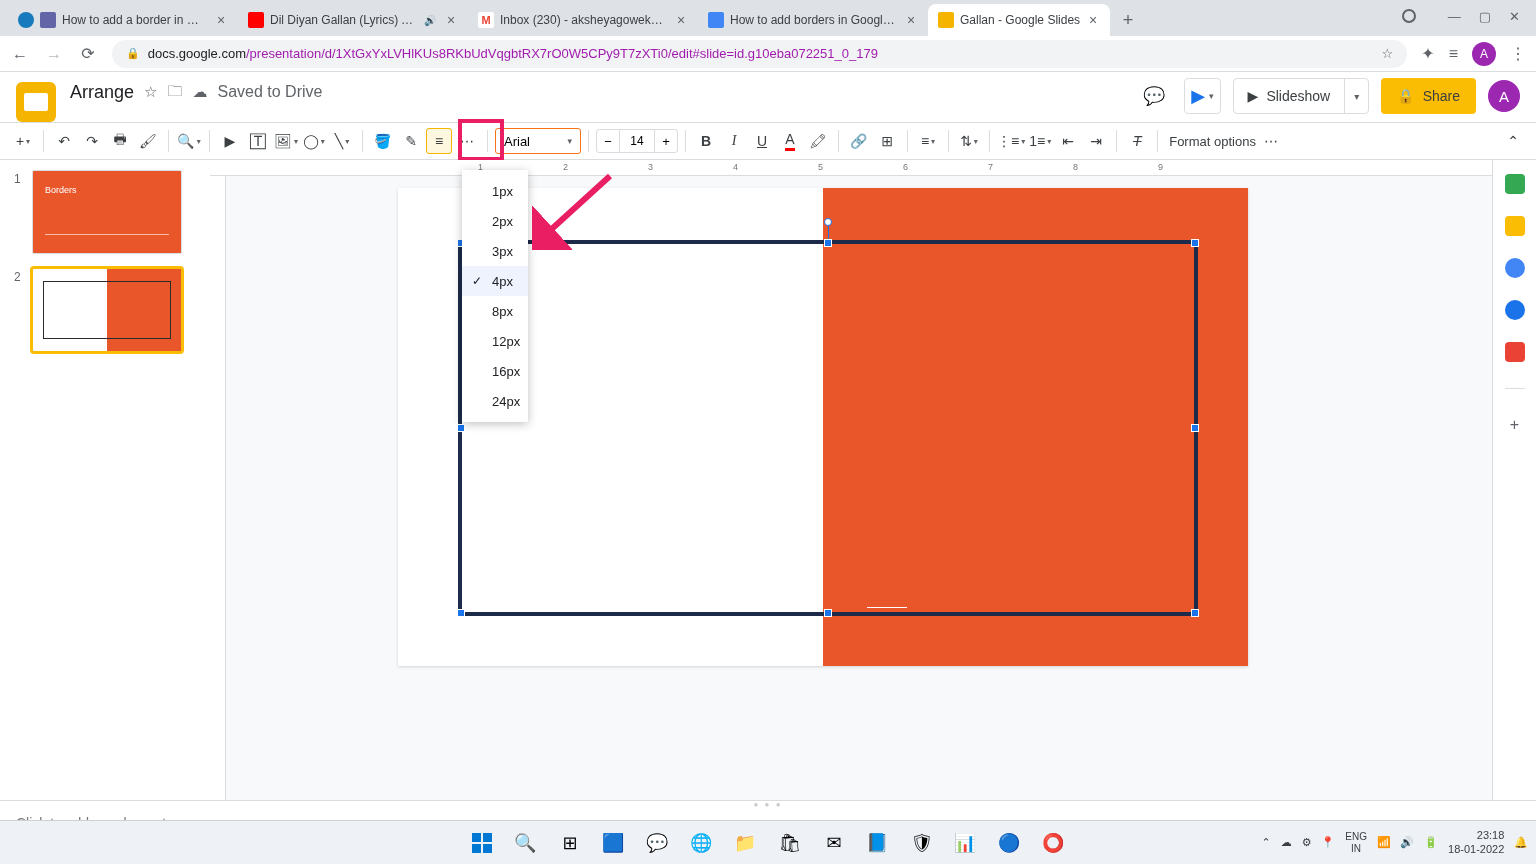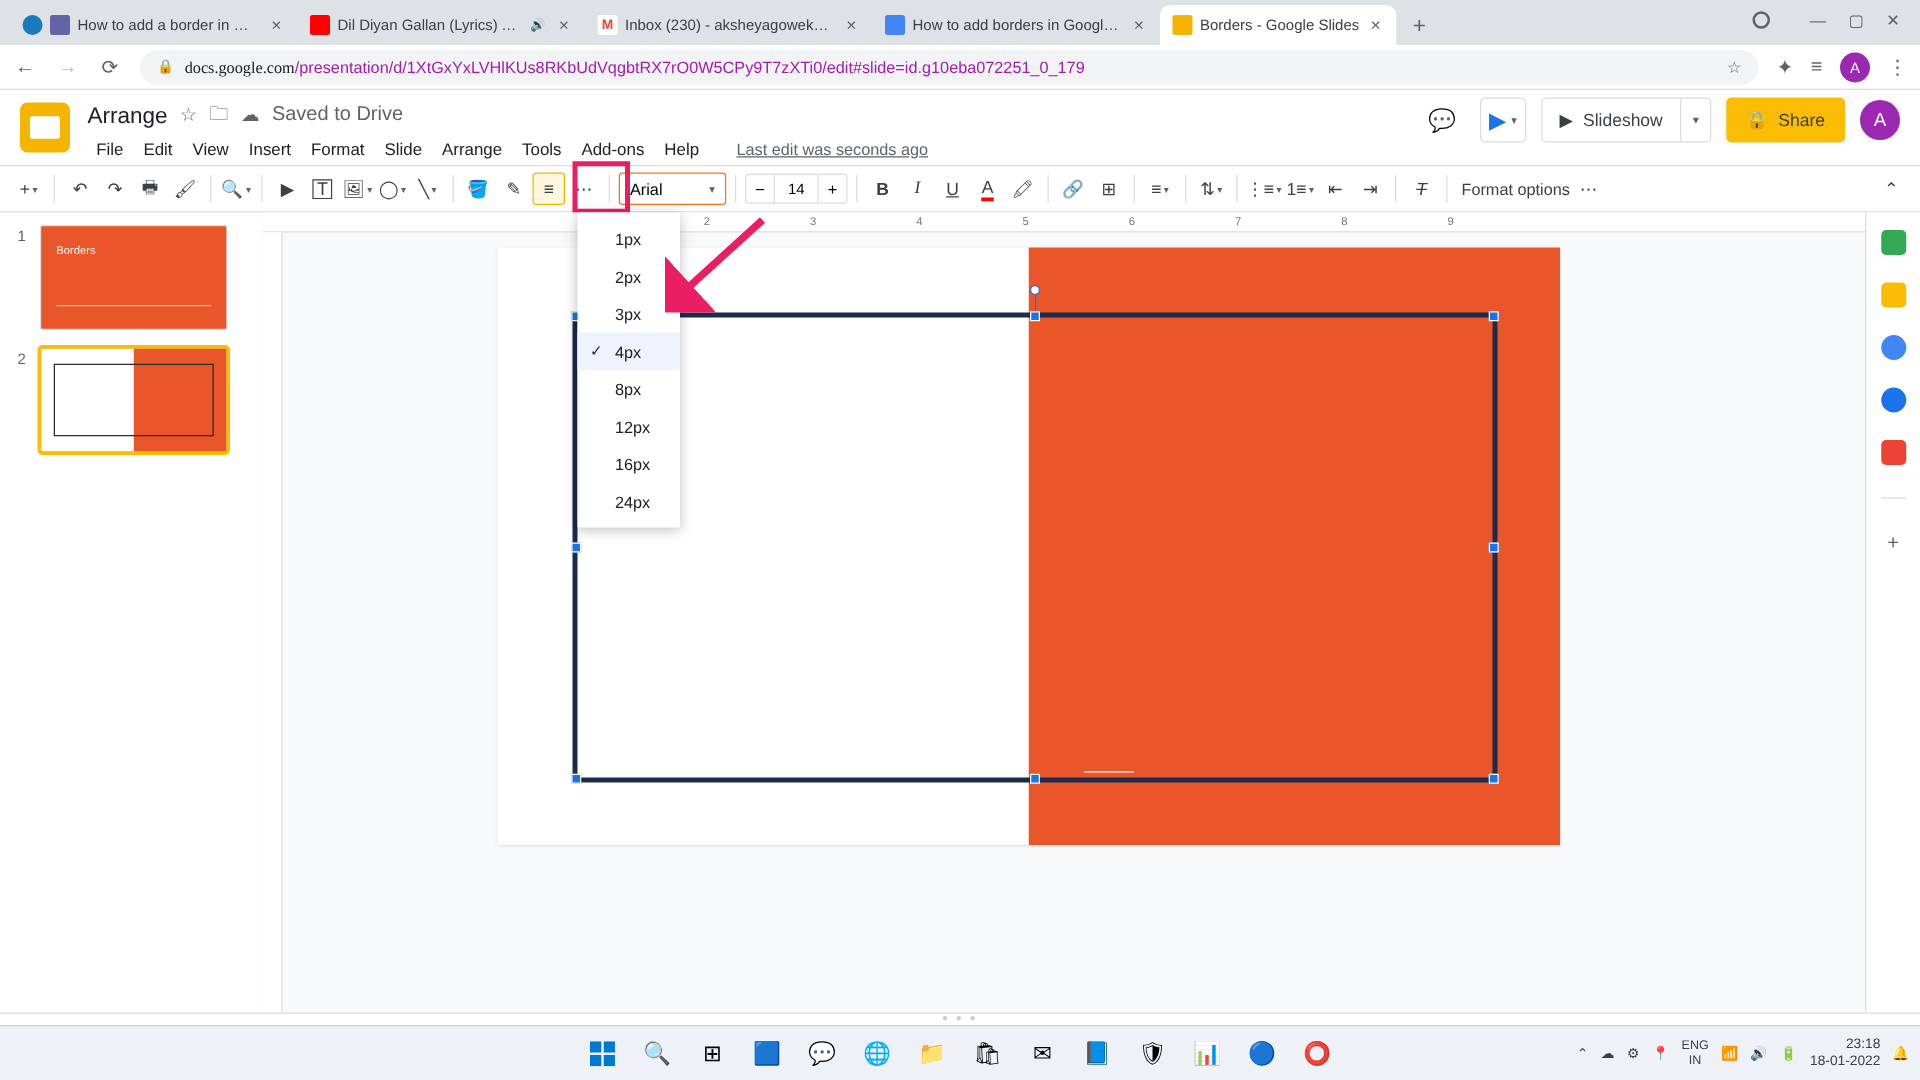--- a/index.html
+++ b/index.html
@@ -15,21 +15,21 @@
 .tab .audio { width:14px; flex-shrink:0; color:#5f6368; font-size:10px;}
 .new-tab { width:28px; height:28px; display:flex; align-items:center; justify-content:center; font-size:18px; color:#5f6368; margin-left:4px; margin-bottom:2px;}
 .win-controls { position:absolute; right:0; top:0; height:32px; display:flex; align-items:center; gap:18px; padding:0 16px; color:#5f6368;}
 .win-controls span{font-size:13px;}
 .screencast{width:14px;height:14px;border:2px solid #5f6368;border-radius:50%;margin-right:14px;}
 
 .addr-bar { height:36px; background:#fff; display:flex; align-items:center; padding:0 10px; gap:14px; border-bottom:1px solid #dadce0;}
 .nav-btn { color:#5f6368; font-size:16px; width:20px; text-align:center;}
 .url-box { flex:1; height:28px; background:#f1f3f4; border-radius:14px; display:flex; align-items:center; padding:0 14px; font-size:13px; color:#202124; gap:8px;}
 .url-box .lock{font-size:11px;color:#5f6368;}
-.url-host{color:#202124;font-family:Liberation Serif, serif;}
+.url-host{color:#202124;}
 .url-path{color:#a21caf;}
 .addr-right{display:flex;align-items:center;gap:14px;color:#5f6368;}
 .avatar-sm{width:24px;height:24px;border-radius:50%;background:#9c27b0;color:#fff;display:flex;align-items:center;justify-content:center;font-size:12px;font-weight:500;}
 
 
 .app-header { padding:6px 16px 0 16px; display:flex; align-items:flex-start; }
 .logo { width:40px; height:40px; background:#f4b400; border-radius:6px; margin-right:14px; display:flex; align-items:center; justify-content:center; margin-top:4px;}
 .logo-inner{width:24px;height:18px;background:#fff;border-radius:2px;}
 .header-center{flex:1;}
 .title-row { display:flex; align-items:center; gap:10px; height:28px;}
@@ -79,21 +79,21 @@
 .canvas-inner{position:absolute;left:16px;top:16px;right:0;bottom:0;}
 .slide{position:absolute;left:172px;top:12px;width:850px;height:478px;background:#fff;box-shadow:0 1px 3px rgba(0,0,0,0.15);}
 .slide-orange{position:absolute;right:0;top:0;width:50%;height:100%;background:#e8562a;}
 .slide-orange::after{content:"";position:absolute;bottom:58px;left:44px;width:40px;height:1px;background:#fff;}
 .sel-rect{position:absolute;left:60px;top:52px;width:740px;height:376px;border:4px solid #1c2b4a;}
 .handle{position:absolute;width:8px;height:8px;background:#1a73e8;border:1px solid #fff;}
 .rot-handle{position:absolute;width:8px;height:8px;border:1px solid #1a73e8;border-radius:50%;background:#fff;left:50%;top:-26px;transform:translateX(-50%);}
 .rot-line{position:absolute;left:50%;top:-18px;width:1px;height:18px;background:#1a73e8;}
 
 
-.bw-menu{position:absolute;left:462px;top:170px;width:82px;background:#fff;border-radius:1px;box-shadow:0 2px 10px rgba(0,0,0,0.25);padding:6px 0;z-index:50;}
+.bw-menu{position:absolute;left:462px;top:170px;width:66px;background:#fff;border-radius:1px;box-shadow:0 2px 10px rgba(0,0,0,0.25);padding:6px 0;z-index:50;}
 .bw-item{height:30px;display:flex;align-items:center;padding:0 14px 0 30px;font-size:13px;color:#202124;position:relative;}
 .bw-item.sel{background:#eef3fd;}
 .bw-item.sel::before{content:"✓";position:absolute;left:10px;font-size:12px;}
 .arrow{position:absolute;z-index:60;pointer-events:none;}
 
 
 .notes{height:54px;border-top:1px solid #dadce0;background:#fff;position:relative;}
 .notes-drag{height:6px;display:flex;justify-content:center;align-items:center;color:#ccc;font-size:8px;letter-spacing:2px;}
 .notes-text{padding:8px 16px;font-size:14px;color:#757575;}
 .explore{position:absolute;right:14px;bottom:8px;width:26px;height:26px;background:#f1f3f4;border-radius:3px;display:flex;align-items:center;justify-content:center;color:#5f6368;box-shadow:0 1px 2px rgba(0,0,0,0.15);}
@@ -128,21 +128,21 @@
     <span class="title">Inbox (230) - aksheyagowekar19</span>
     <span class="close">×</span>
   </div>
   <div class="tab">
     <span class="favicon" style="background:#4285f4"></span>
     <span class="title">How to add borders in Google Sl</span>
     <span class="close">×</span>
   </div>
   <div class="tab active">
     <span class="favicon" style="background:#f4b400"></span>
-    <span class="title">Borders - Google Slides</span>
+    <span class="title">Gallan - Google Slides</span>
     <span class="close">×</span>
   </div>
   <div class="new-tab">+</div>
   <div class="win-controls">
     <span class="screencast"></span>
     <span>—</span>
     <span>▢</span>
     <span>✕</span>
   </div>
 </div>
@@ -168,33 +168,20 @@
   <div class="logo">
       <div class="logo-inner"></div>
     </div>
   <div class="header-center">
     <div class="title-row">
       <span class="doc-title">Arrange</span>
       <span class="star">☆</span>
       <span class="move">🗀</span>
       <span class="cloud">☁</span>
       <span class="saved">Saved to Drive</span>
-    </div>
-    <div class="menu-row">
-      <span>File</span>
-      <span>Edit</span>
-      <span>View</span>
-      <span>Insert</span>
-      <span>Format</span>
-      <span>Slide</span>
-      <span>Arrange</span>
-      <span>Tools</span>
-      <span>Add-ons</span>
-      <span>Help</span>
-      <span class="last-edit">Last edit was seconds ago</span>
     </div>
   </div>
   <div class="header-right">
     <div class="hdr-icon">💬</div>
     <div class="hdr-icon" style="border:1px solid #dadce0;border-radius:4px;width:auto;padding:0 6px;gap:4px;">
         <span style="color:#1a73e8">▶</span>
         <span style="font-size:9px;color:#5f6368">▾</span>
       </div>
     <div class="present-group">
       <div class="present-main">

